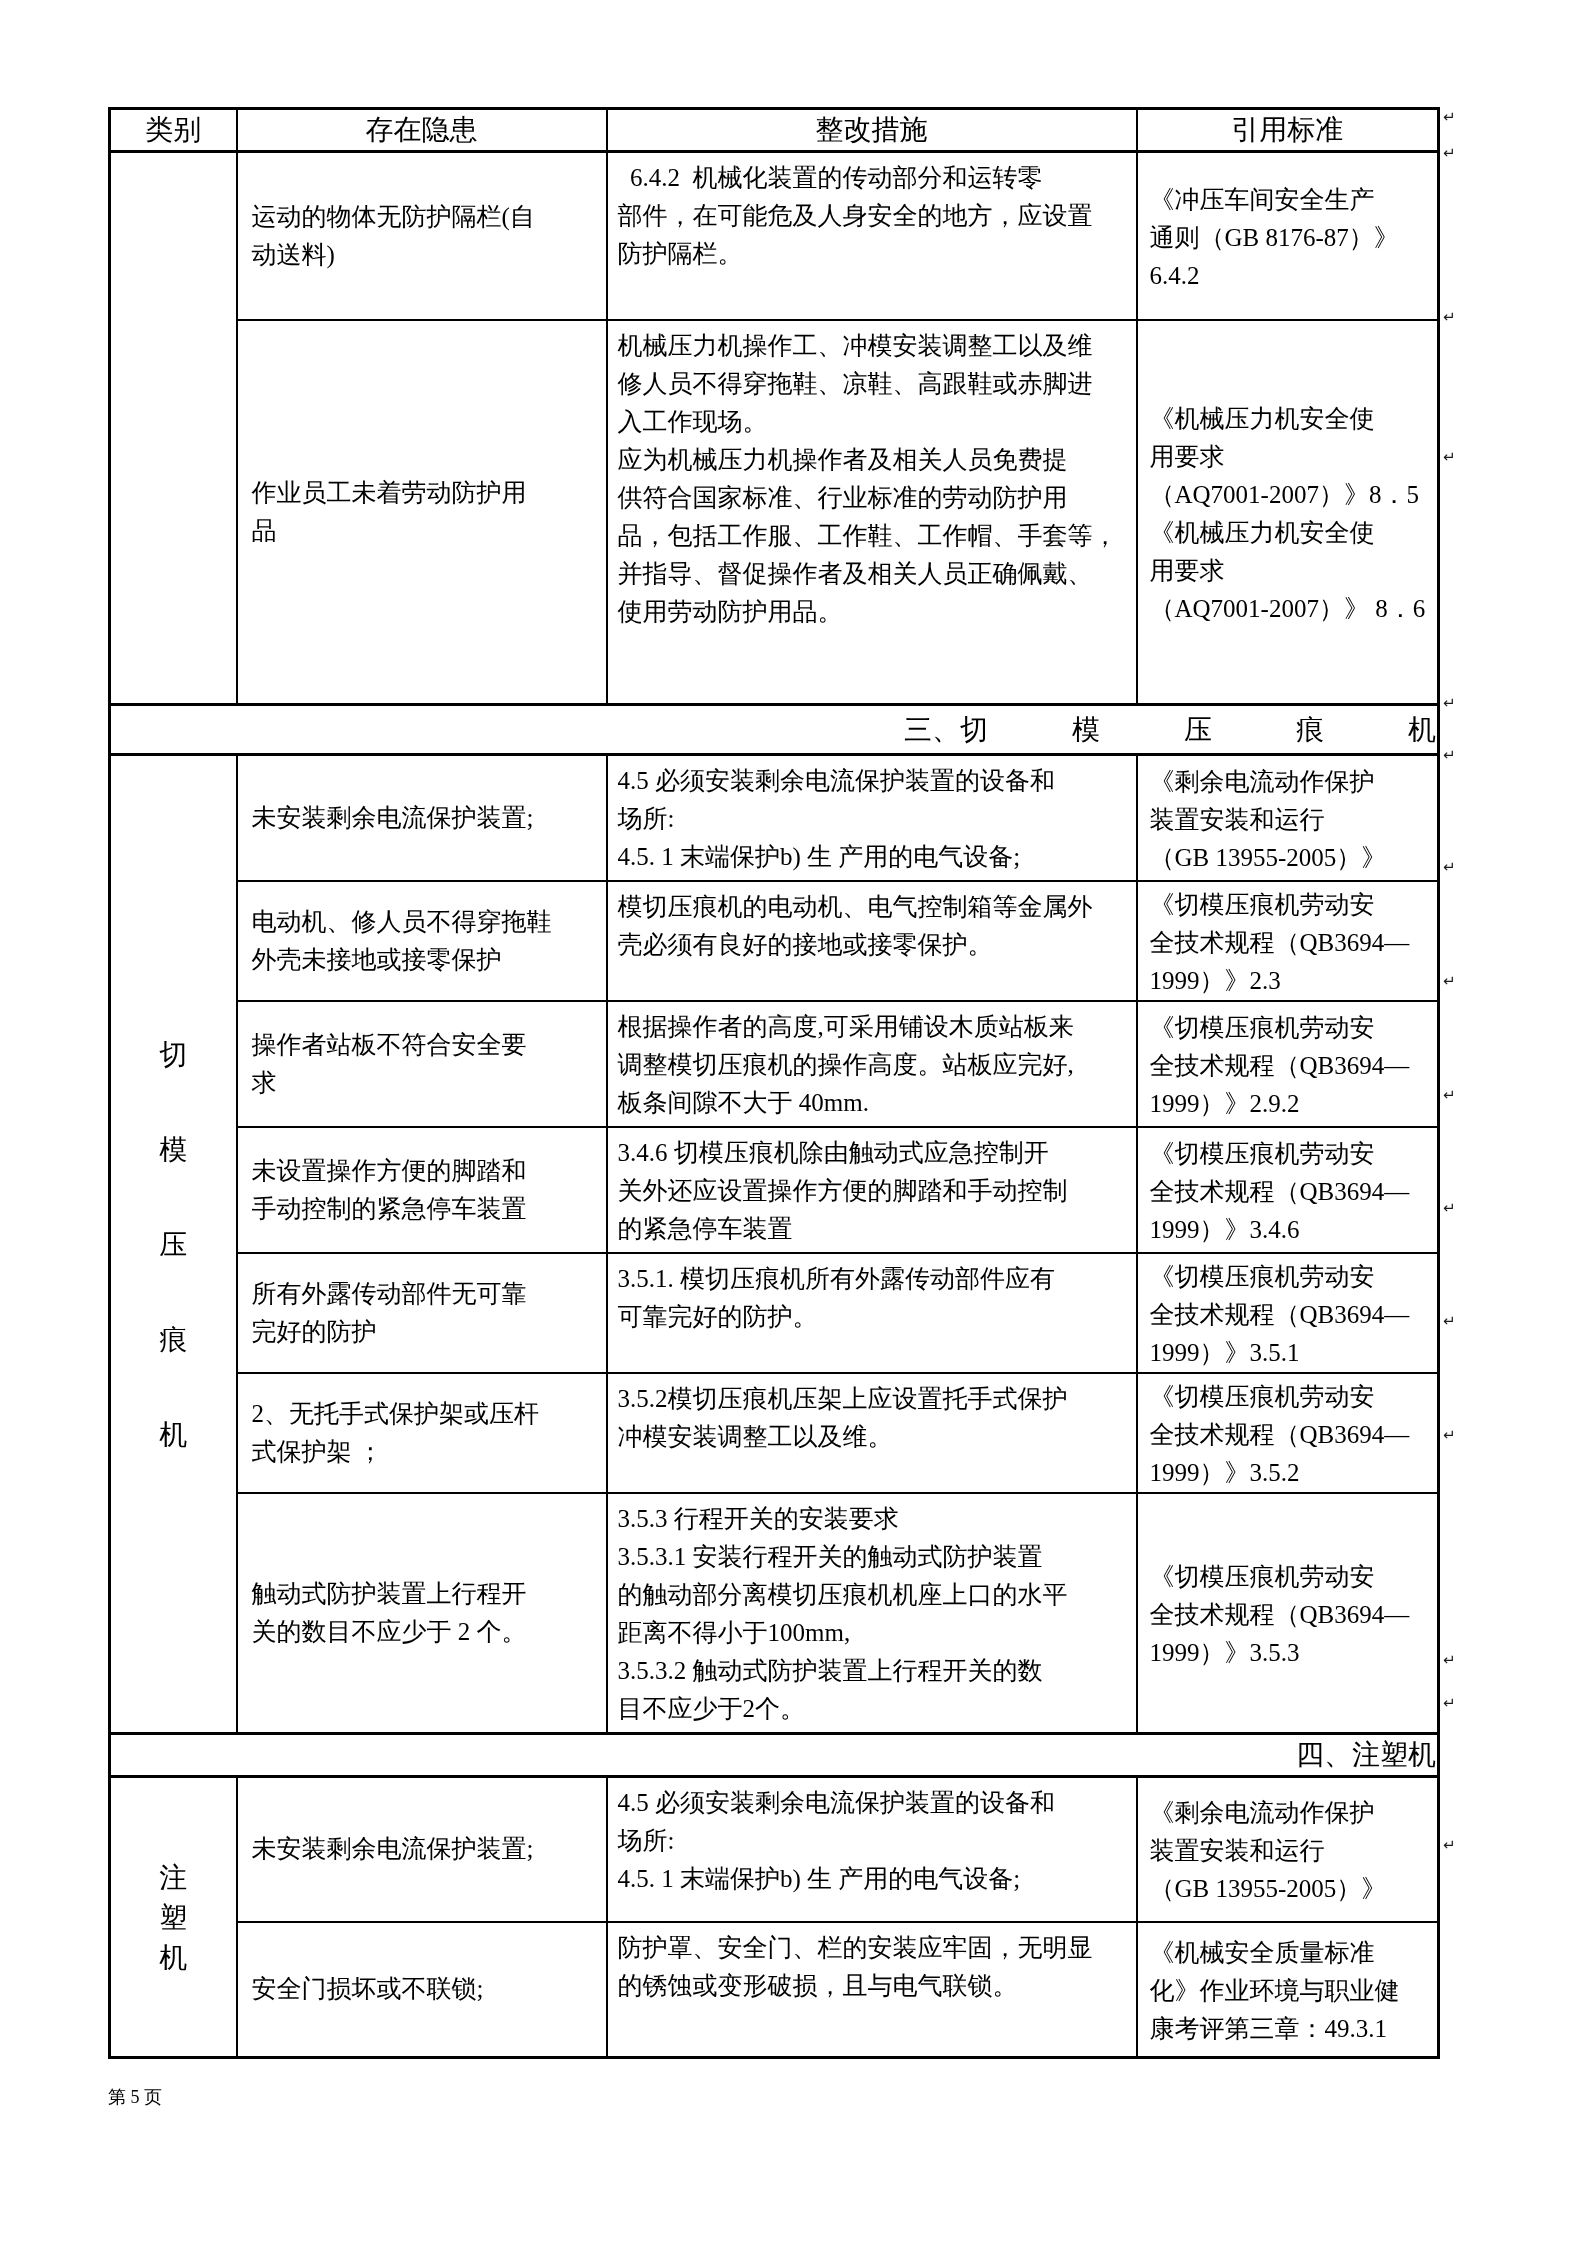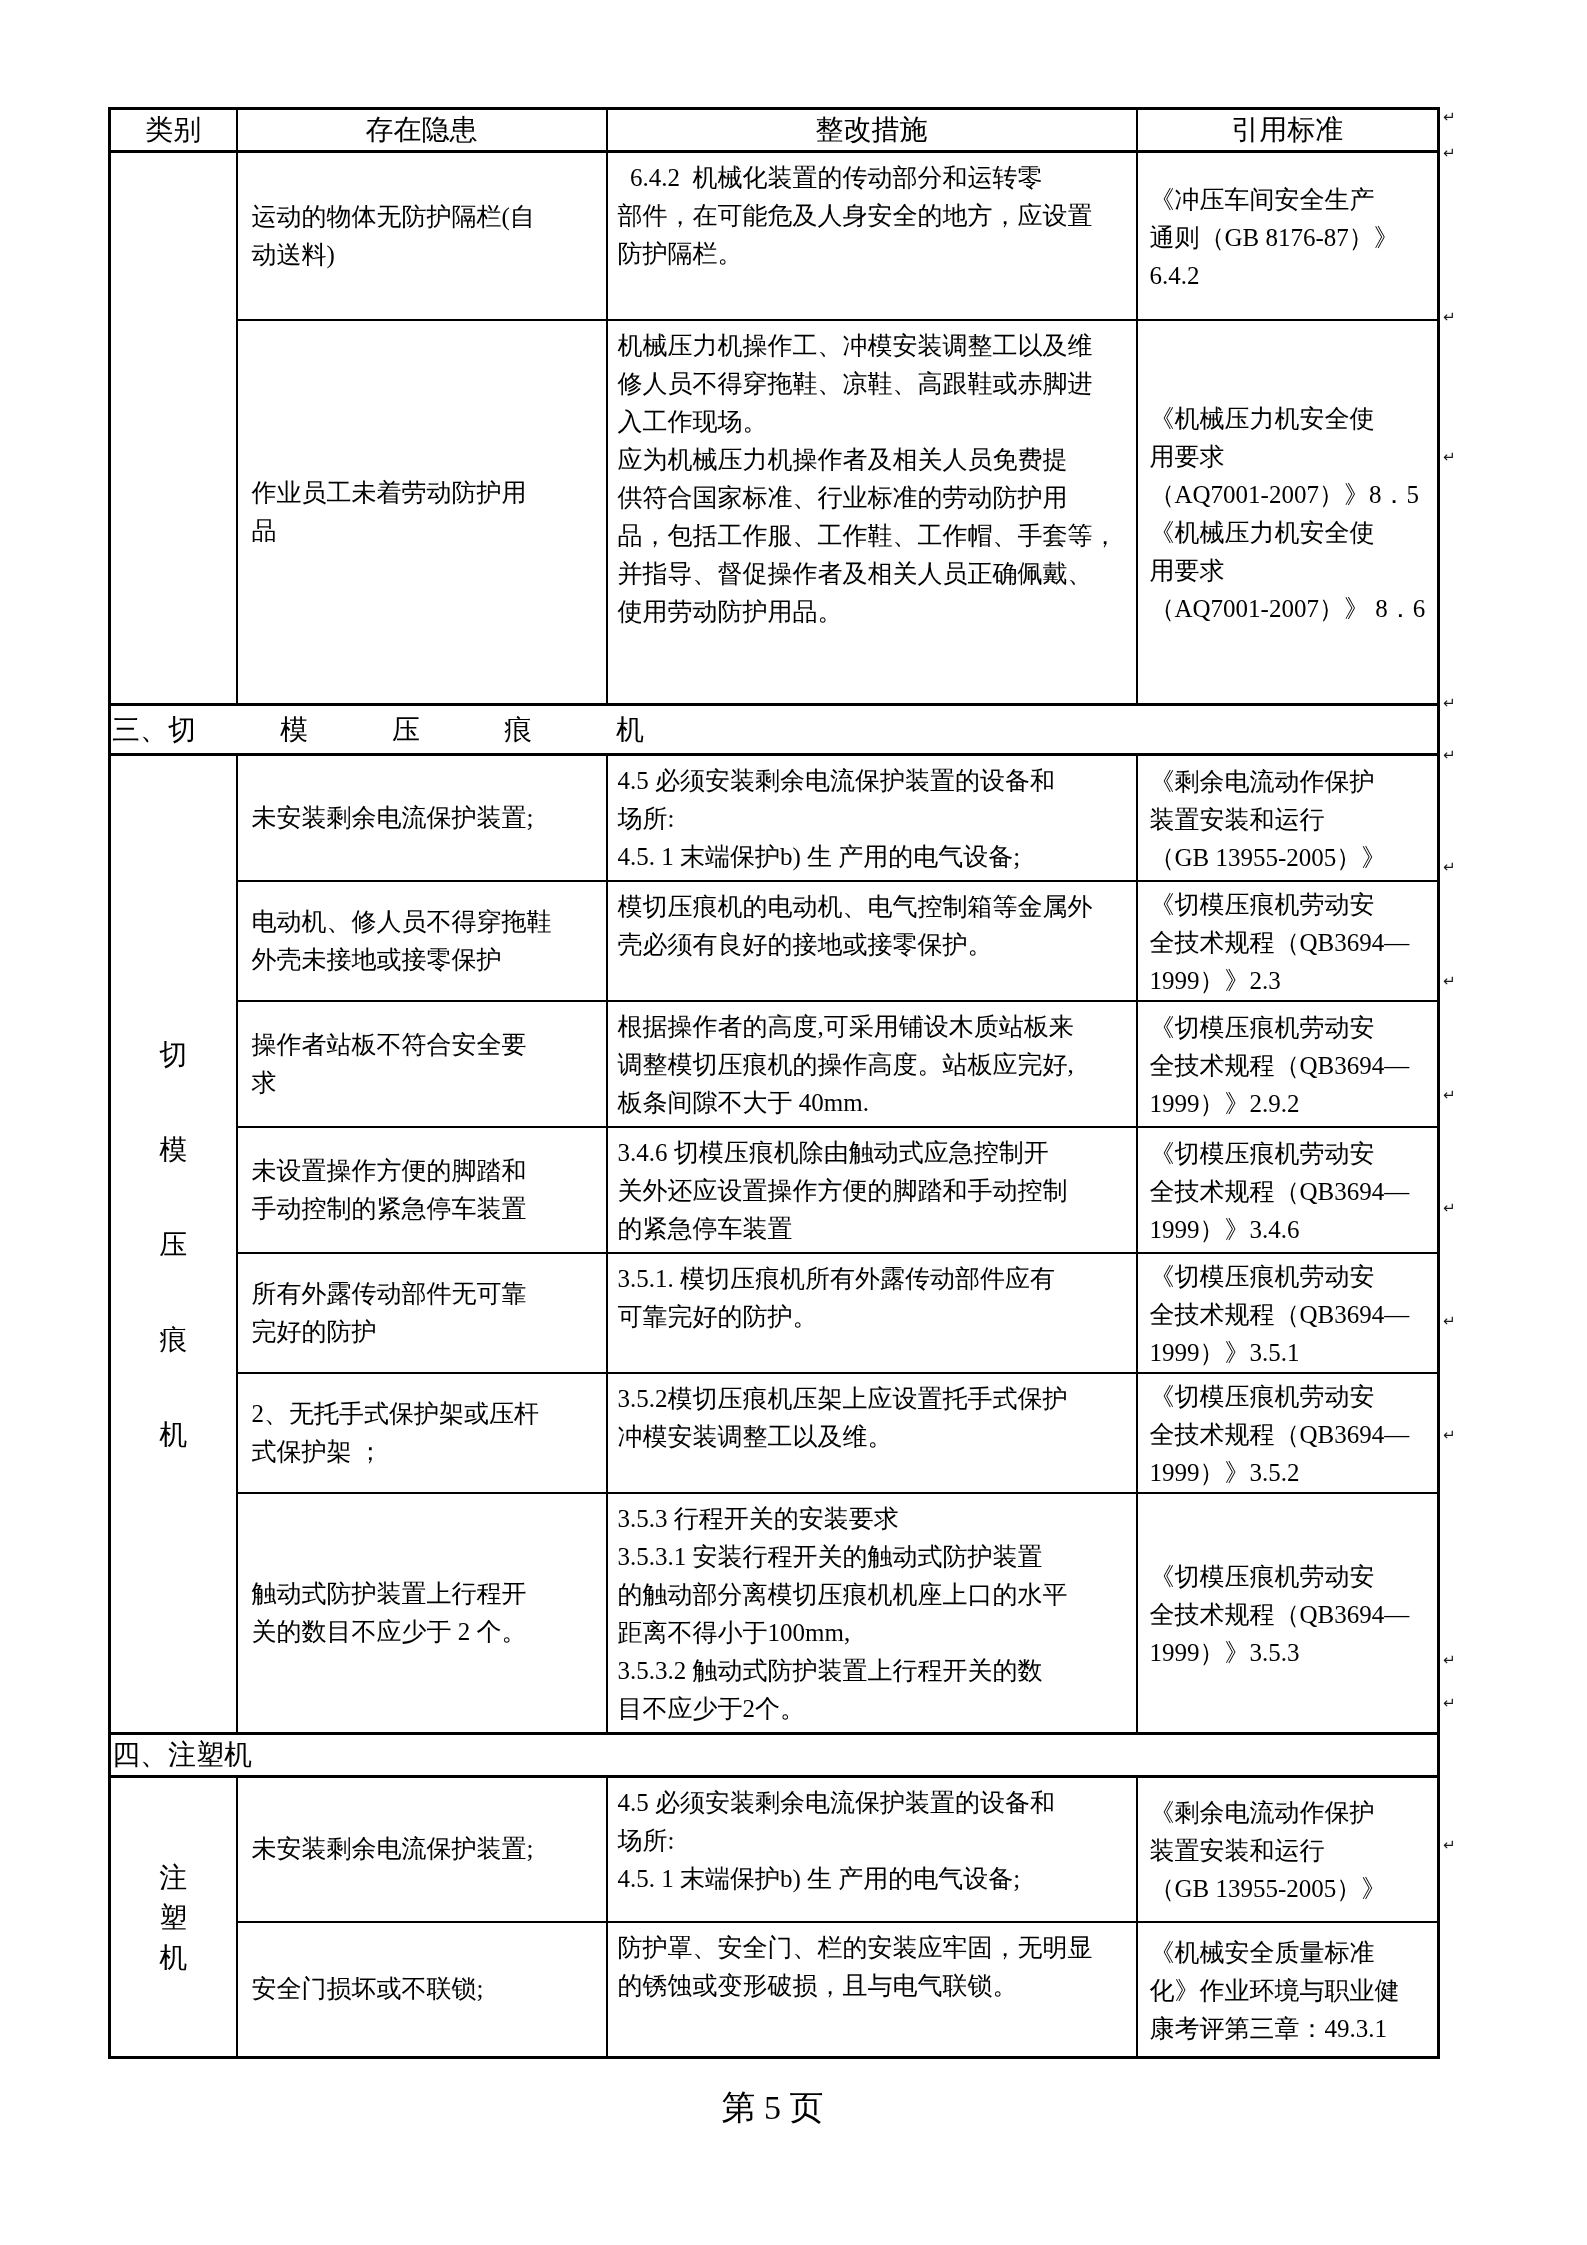--- a/index.html
+++ b/index.html
@@ -28,30 +28,30 @@
   }
   td.mea{
     font-size:25px;line-height:38px;text-align:left;
     padding:6px 6px 4px 10px;white-space:pre-wrap;vertical-align:top;
   }
   td.std{
     font-size:25px;line-height:38px;text-align:left;
     padding:4px 4px 0 12px;white-space:pre-wrap;vertical-align:middle;
   }
   tr.section-title td{
-    text-align:left;font-size:28px;
+    text-align:right;font-size:28px;
     border-top:3px solid #000;border-bottom:3px solid #000;
   }
   .pmarker{
     position:absolute;left:1443px;font-size:15px;line-height:15px;color:#1a1a1a;
     font-family:"DejaVu Sans",sans-serif;
   }
   #page-footer{
     position:absolute;left:108px;top:2085px;width:1329px;
-    text-align:center;font-size:34px;
+    font-size:18px;
   }
 </style>
 </head>
 <body>
 
 <table class="doc" id="main-table">
   <colgroup>
     <col style="width:127px">
     <col style="width:370px">
     <col style="width:530px">

